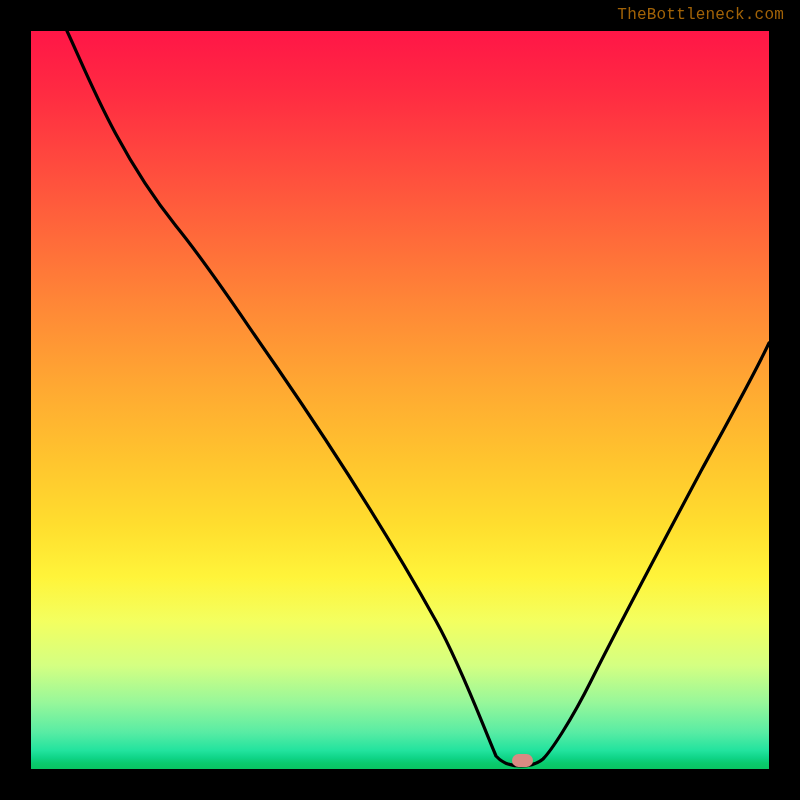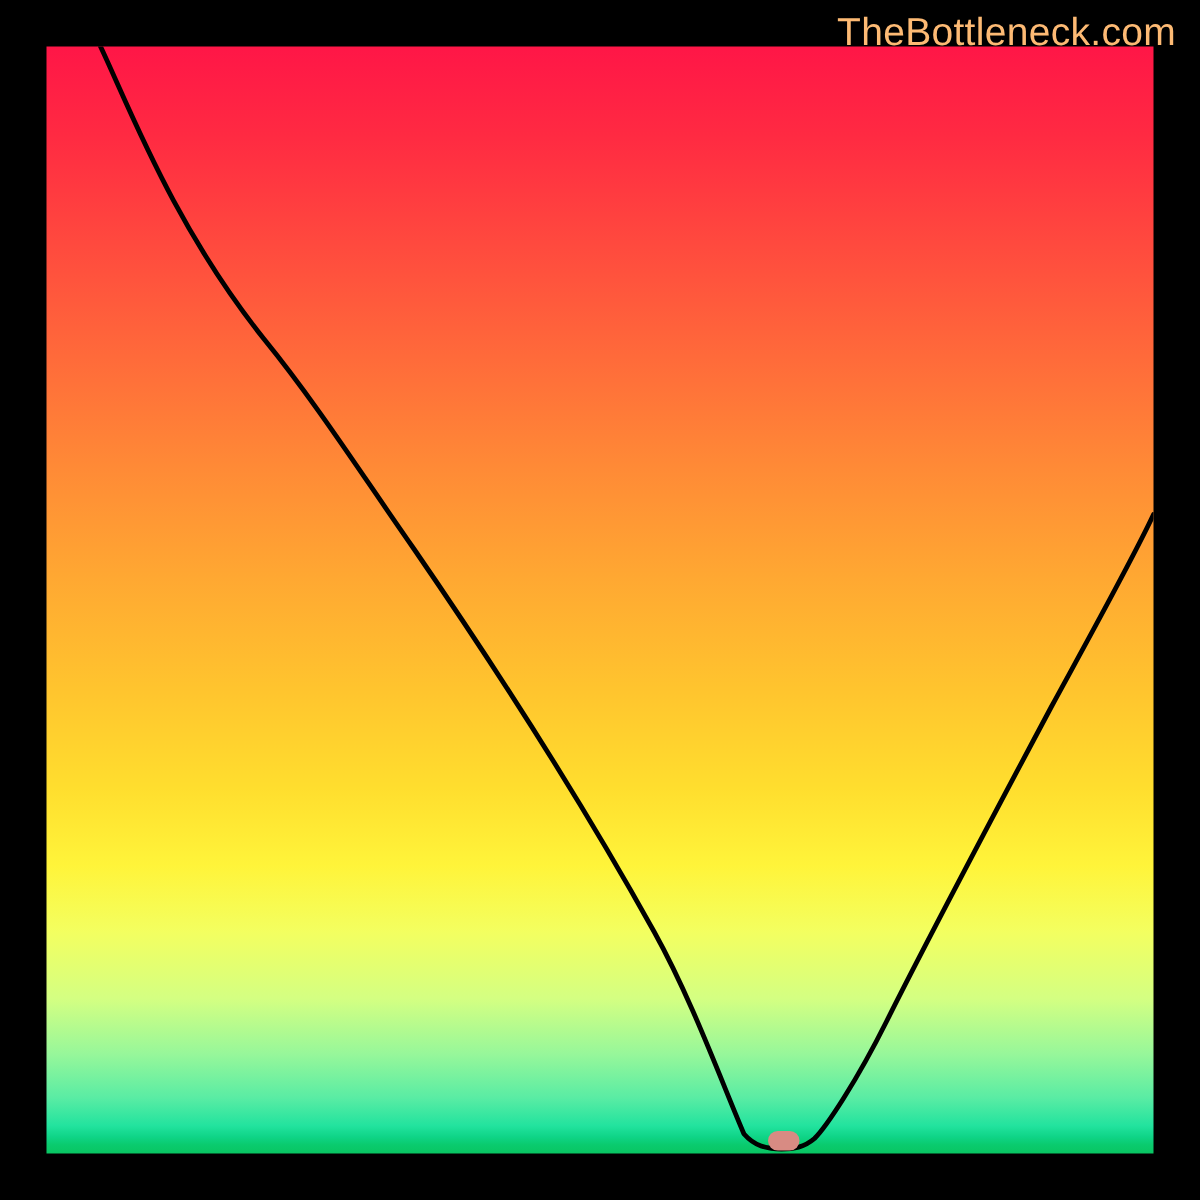--- a/index.html
+++ b/index.html
@@ -52,23 +52,24 @@
     left: 31px;
     top: 31px;
     width: 738px;
     height: 738px;
     pointer-events: none;
   }
   .watermark {
     position: absolute;
     right: 16px;
     top: 6px;
-    color: #fdba74;
-    font-size: 26px;
+    color: #a16207;
+    font-size: 16px;
     letter-spacing: 0.2px;
+    font-family: Liberation Mono, monospace;
   }
   .marker {
     position: absolute;
     width: 21px;
     height: 13px;
     background: #d88b83;
     border-radius: 7px;
   }
 </style>
 </head>

